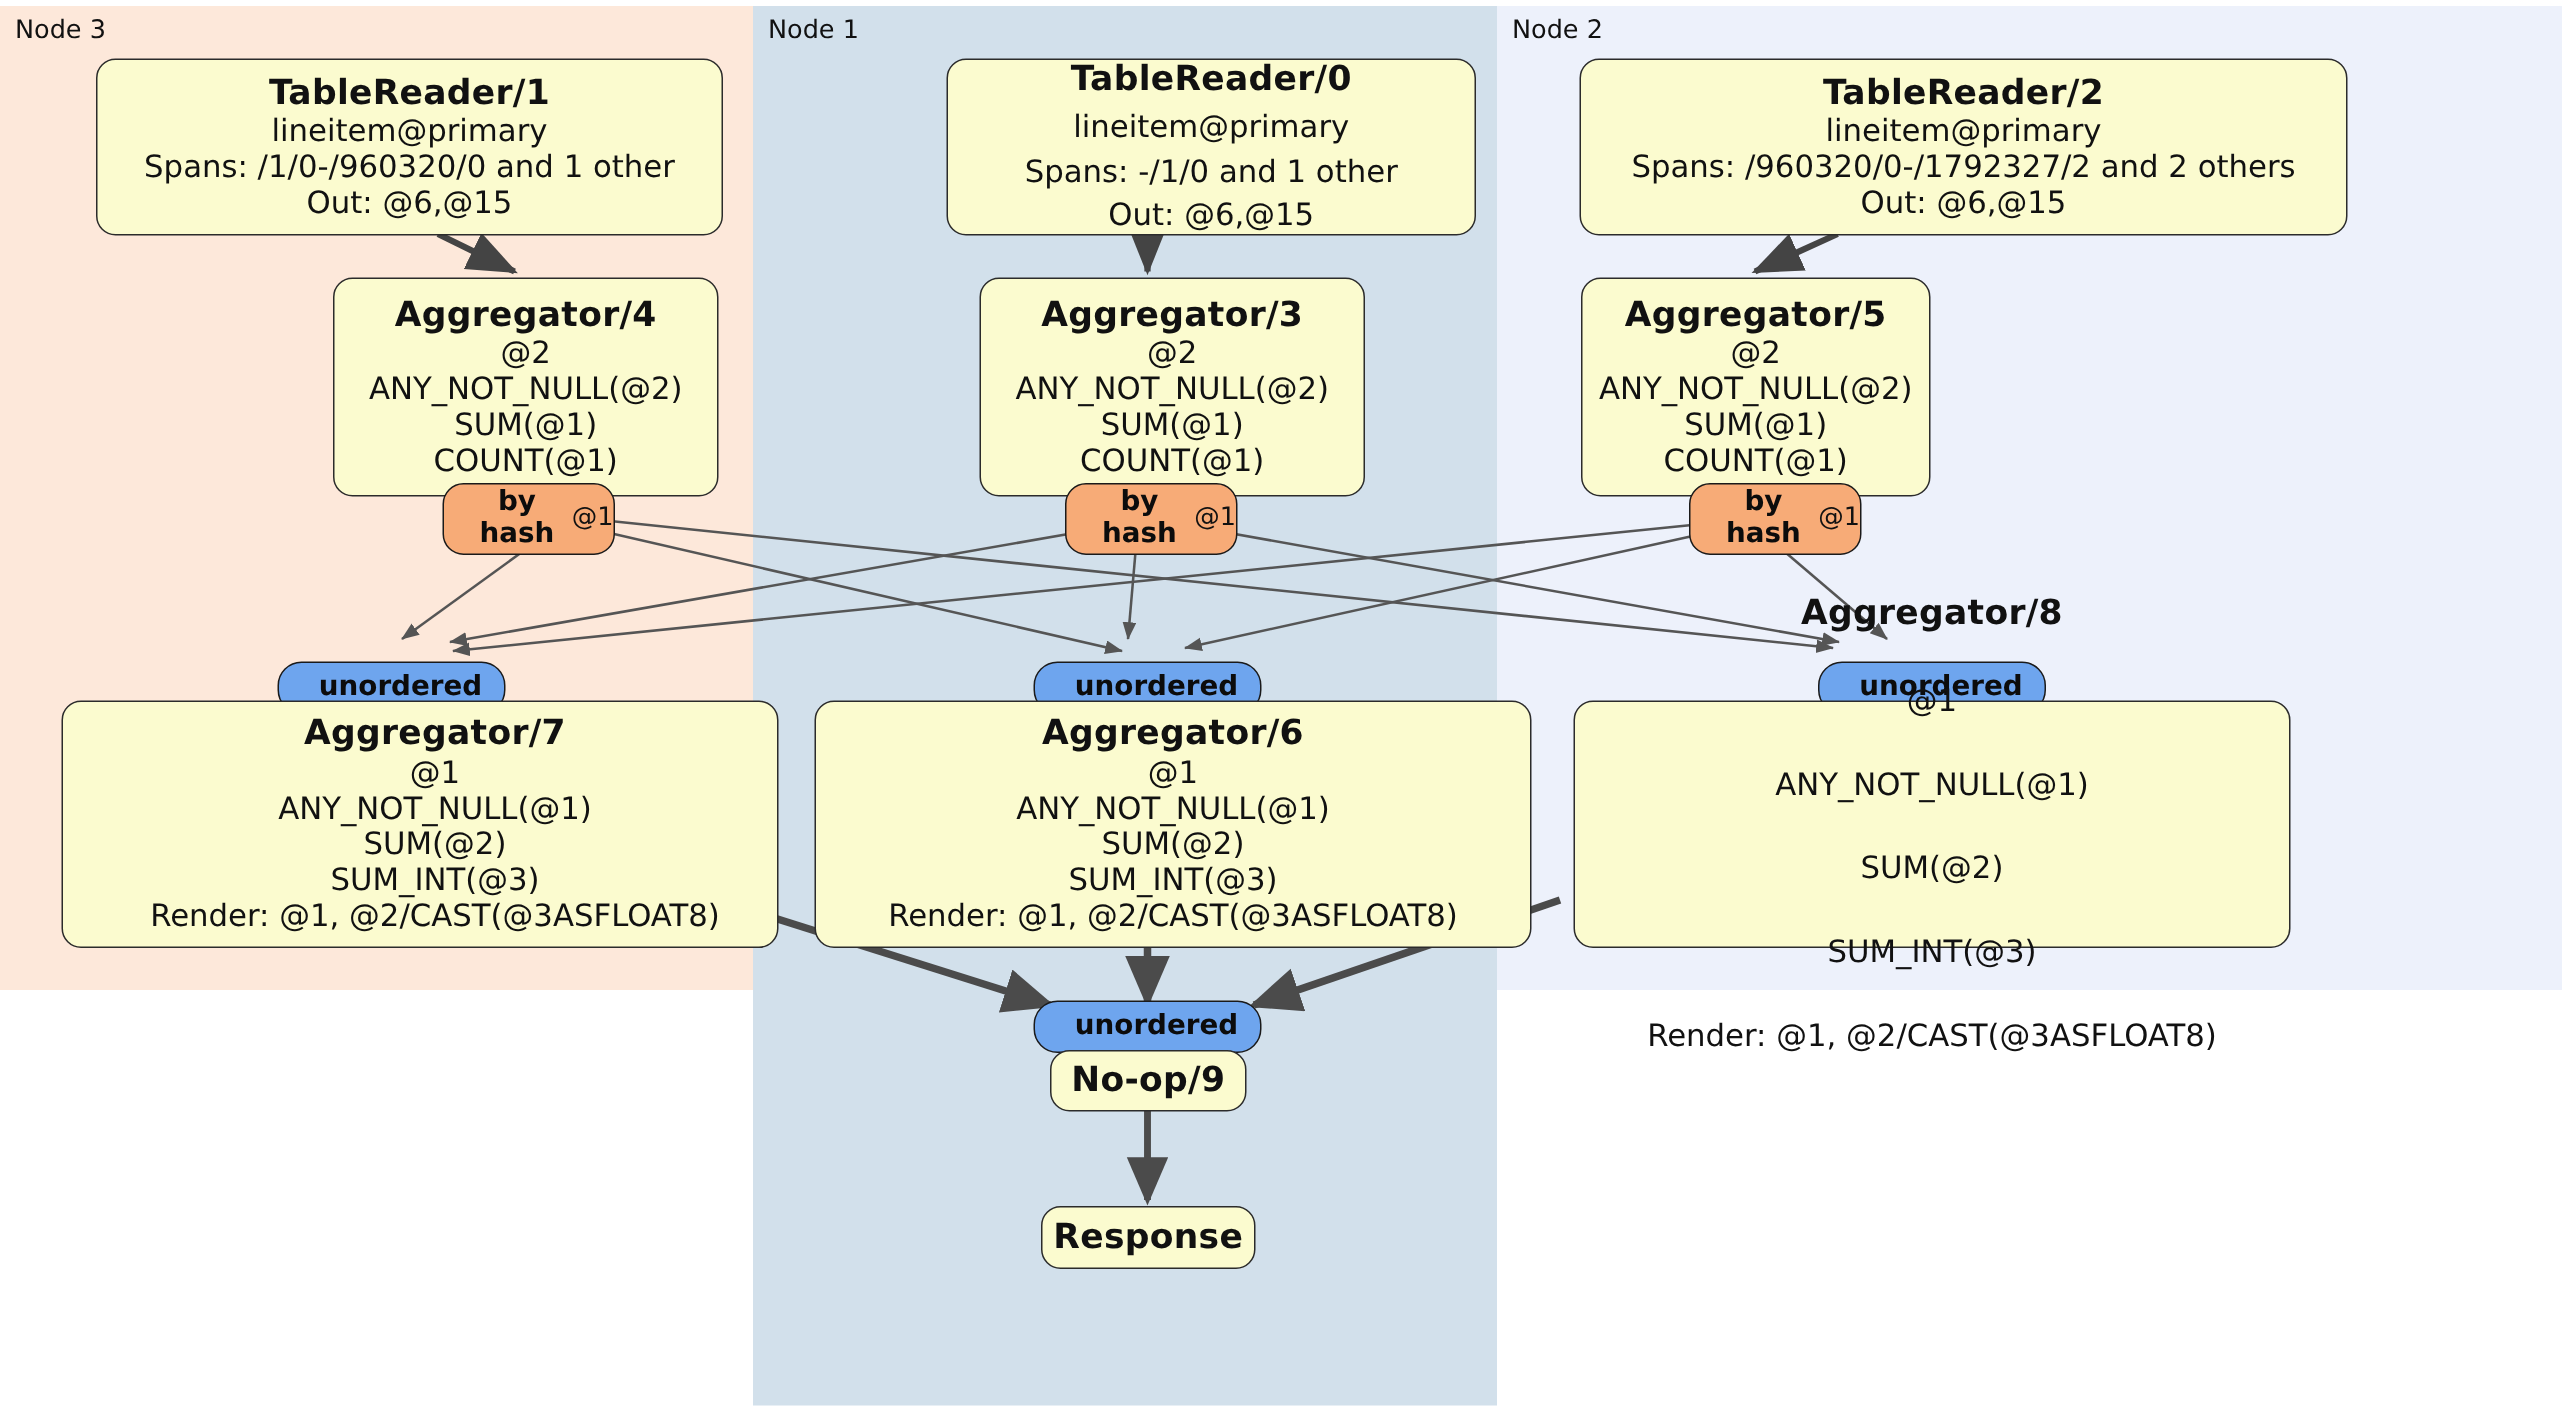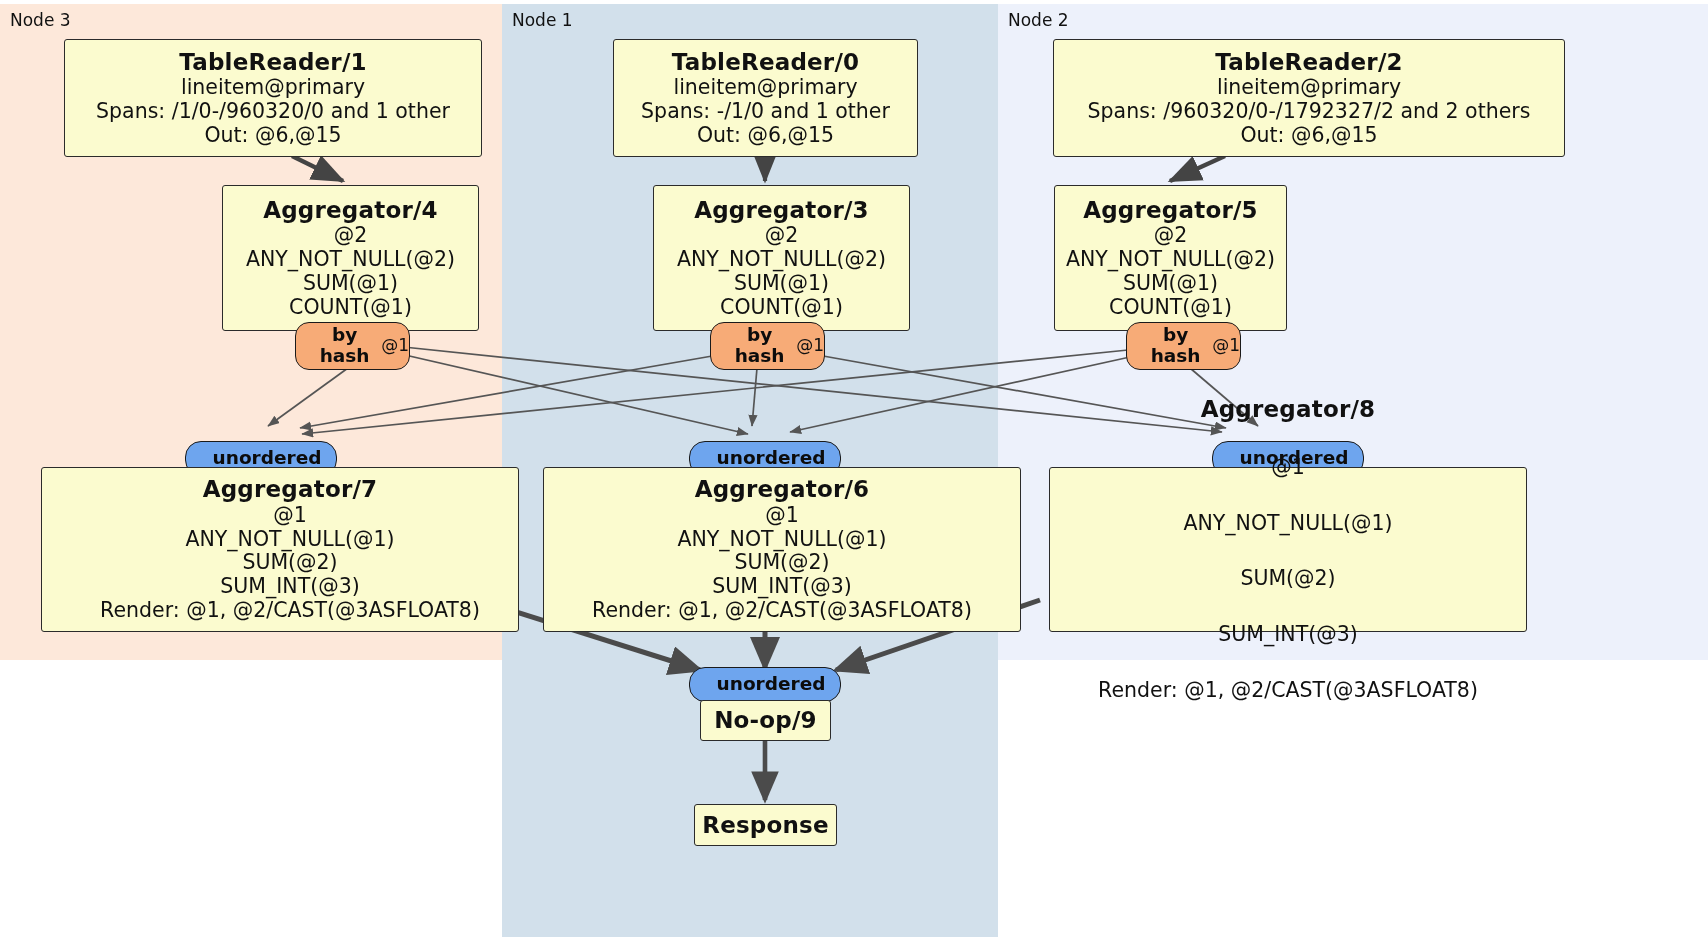--- a/index.html
+++ b/index.html
@@ -6,21 +6,21 @@
   body{font-family:"DejaVu Sans","Liberation Sans",sans-serif;}
   #stage{position:relative;width:1708px;height:940px;overflow:hidden;background:#fff;}
 
   .node-region{position:absolute;box-sizing:border-box;}
   .node-label{position:absolute;font-size:17px;color:#111;left:10px;top:6px;white-space:nowrap;}
 
   svg.edges{position:absolute;left:0;top:0;width:1708px;height:940px;pointer-events:none;}
 
   .box{
     position:absolute;box-sizing:border-box;
-    background:#fbfbcf;border:1.6px solid #2b2b2b;border-radius:3px;
+    background:#fbfbcf;border:1.6px solid #2b2b2b;border-radius:13px;
     text-align:center;color:#111;
     display:flex;flex-direction:column;justify-content:center;align-items:center;
     line-height:1.16;
   }
   .box .title{font-weight:bold;font-size:23px;letter-spacing:.2px;margin-bottom:1px;}
   .box .ln{font-size:20.5px;white-space:nowrap;}
 
   .pill{
     position:absolute;box-sizing:border-box;border:1.6px solid #1a1a1a;border-radius:15px;
     display:flex;flex-direction:row;justify-content:center;align-items:center;
@@ -87,21 +87,21 @@
     <path d="M765,726 L765,800" stroke="#4b4b4b" stroke-width="4.6" fill="none" marker-end="url(#ahb)"></path>
   </svg>
 
   <div class="box" style="left:64px;top:39px;width:418px;height:118px;">
     <div class="title">TableReader/1</div>
     <div class="ln">lineitem@primary</div>
     <div class="ln">Spans: /1/0-/960320/0 and 1 other</div>
     <div class="ln">Out: @6,@15</div>
   </div>
 
-  <div class="box" style="left:613px;top:39px;width:305px;height:118px;">
+  <div class="box" style="left:631px;top:39px;width:353px;height:118px;justify-content:space-between;">
     <div class="title">TableReader/0</div>
     <div class="ln">lineitem@primary</div>
     <div class="ln">Spans: -/1/0 and 1 other</div>
     <div class="ln">Out: @6,@15</div>
   </div>
 
   <div class="box" style="left:1053px;top:39px;width:512px;height:118px;">
     <div class="title">TableReader/2</div>
     <div class="ln">lineitem@primary</div>
     <div class="ln">Spans: /960320/0-/1792327/2 and 2 others</div>

